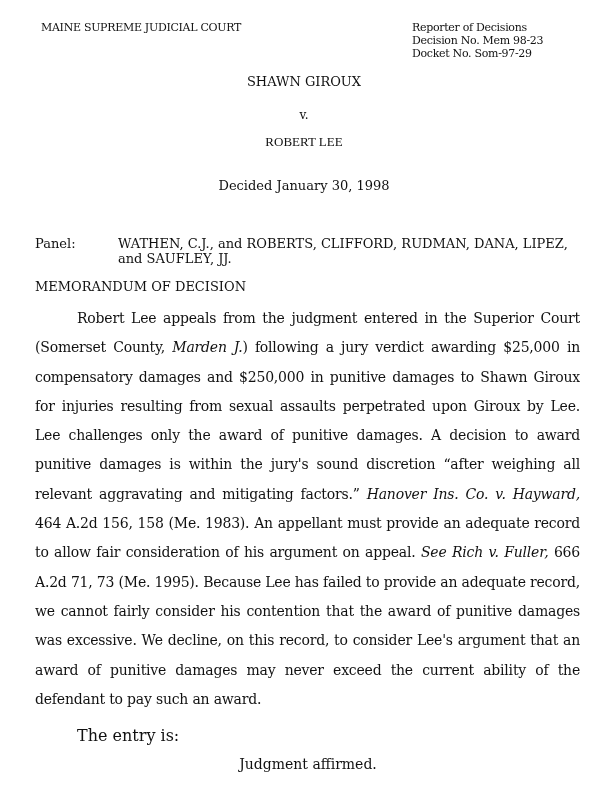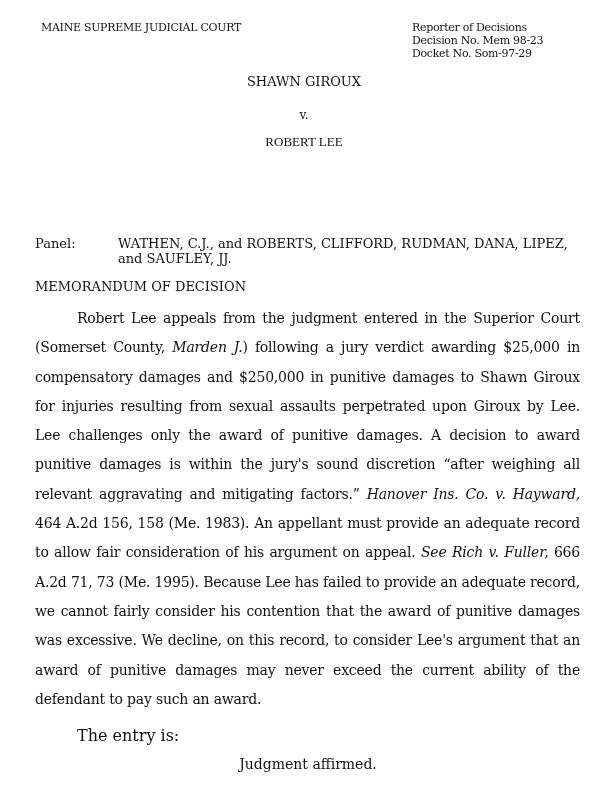--- a/index.html
+++ b/index.html
@@ -38,20 +38,21 @@
   <div>Reporter of Decisions</div>
   <div>Decision No. Mem  98-23</div>
   <div>Docket No.  Som-97-29</div>
 </div>
 
 <div class="abs center party1">SHAWN GIROUX</div>
 <div class="abs center vs">v.</div>
 <div class="abs center party2">ROBERT LEE</div>
 
 <div class="abs center dates">
+  <div>Decided January 30, 1998</div>
 </div>
 
 <div class="abs panel">
   <span class="panel-label">Panel:</span>
   <div class="panel-text">WATHEN, C.J., and ROBERTS, CLIFFORD, RUDMAN, DANA, LIPEZ, and SAUFLEY, JJ.</div>
 </div>
 
 <div class="abs memo">MEMORANDUM OF DECISION</div>
 
 <div class="abs body-text"><span>Robert Lee appeals from the judgment entered in the Superior Court (Somerset County, </span><i>Marden J.</i><span>) following a jury verdict awarding $25,000 in compensatory damages and $250,000 in punitive damages to Shawn Giroux for injuries resulting from sexual assaults perpetrated upon Giroux by Lee. Lee challenges only the award of punitive damages.  A decision to award punitive damages is within the jury's sound discretion “after weighing all relevant aggravating and mitigating factors.”  </span><i>Hanover Ins. Co. v. Hayward,</i><span> 464 A.2d 156, 158 (Me. 1983).  An appellant must provide an adequate record to allow fair consideration of his argument on appeal.  </span><i>See Rich v. Fuller,</i><span> 666 A.2d 71, 73 (Me. 1995).  Because Lee has failed to provide an adequate record, we cannot fairly consider his contention that the award of punitive damages was excessive.  We decline, on this record, to consider Lee's argument that an award of punitive damages may never exceed the current ability of the defendant to pay such an award.</span></div>

